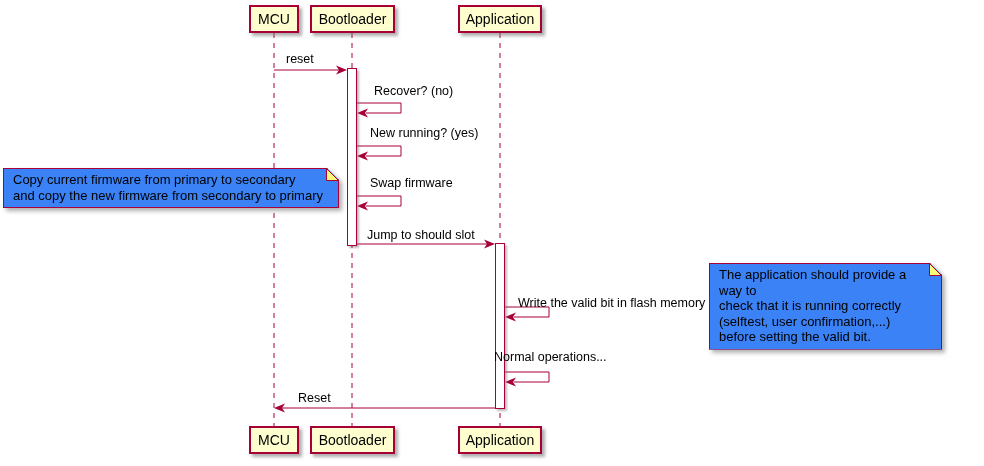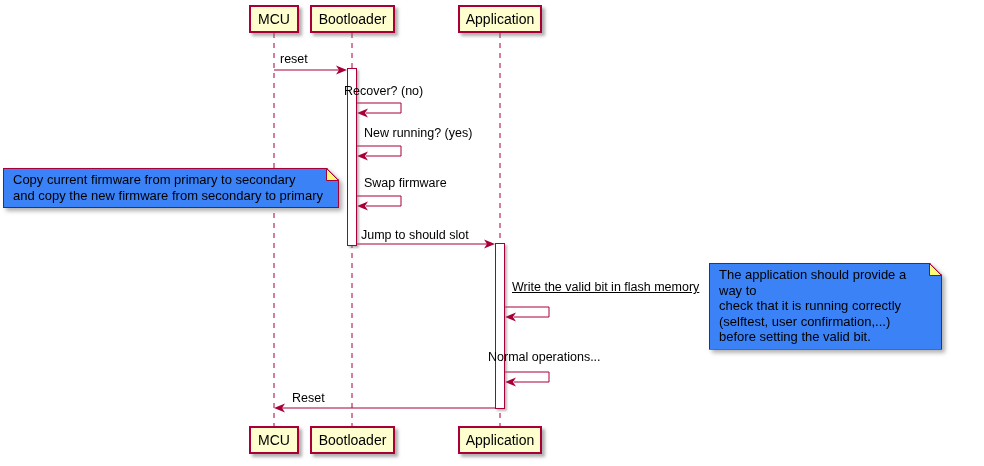--- a/index.html
+++ b/index.html
@@ -14,21 +14,21 @@
     box-shadow:3px 3px 3px rgba(110,110,110,0.55);
     display:flex; align-items:center; justify-content:center;
     font-size:14px; white-space:nowrap;
   }
   .activation {
     position:absolute; width:10px; box-sizing:border-box;
     background:#ffffff; border:1px solid #A80036;
     box-shadow:2px 2px 2px rgba(120,120,120,0.5);
   }
   .msg-label {
-    position:absolute; font-size:12.5px; white-space:nowrap; line-height:14px;
+    position:absolute; font-size:12.5px; white-space:nowrap; line-height:14px;margin-left:6px;
   }
   .note-wrap {
     position:absolute;
     filter:drop-shadow(3px 3px 2px rgba(110,110,110,0.55));
   }
   .note-body {
     box-sizing:border-box; width:100%;
     background:#3b82f6; border:1px solid #A80036;
     padding:3px 9px 4px 9px; font-size:13px; line-height:15.5px;
     white-space:pre-line;
@@ -88,25 +88,25 @@
 
   <div class="participant" style="left:249px; top:5px; width:50px;">MCU</div>
   <div class="participant" style="left:310px; top:5px; width:85px;">Bootloader</div>
   <div class="participant" style="left:458px; top:5px; width:84px;">Application</div>
 
   <div class="participant" style="left:249px; top:426px; width:50px;">MCU</div>
   <div class="participant" style="left:310px; top:426px; width:85px;">Bootloader</div>
   <div class="participant" style="left:458px; top:426px; width:84px;">Application</div>
 
   <div class="msg-label" style="left:280px; top:52px;">reset</div>
-  <div class="msg-label" style="left:344px; top:84px;">Recover? (no)</div>
+  <div class="msg-label" style="left:368px; top:84px;">Recover? (no)</div>
   <div class="msg-label" style="left:364px; top:126px;">New running? (yes)</div>
   <div class="msg-label" style="left:364px; top:176px;">Swap firmware</div>
   <div class="msg-label" style="left:361px; top:228px;">Jump to should slot</div>
-  <div class="msg-label" style="left:512px; top:280px;text-decoration:underline;">Write the valid bit in flash memory</div>
+  <div class="msg-label" style="left:512px; top:296px;">Write the valid bit in flash memory</div>
   <div class="msg-label" style="left:488px; top:350px;">Normal operations...</div>
   <div class="msg-label" style="left:292px; top:391px;">Reset</div>
 
   <div class="note-wrap" style="left:3px; top:168px; width:336px;">
     <div class="note-body">Copy current firmware from primary to secondary
 and copy the new firmware from secondary to primary</div>
     <svg class="note-fold" width="13" height="13">
       <polygon points="0.5,0.5 12.5,12.5 0.5,12.5" fill="#FBFB77" stroke="#A80036" stroke-width="1"></polygon>
     </svg>
   </div>

